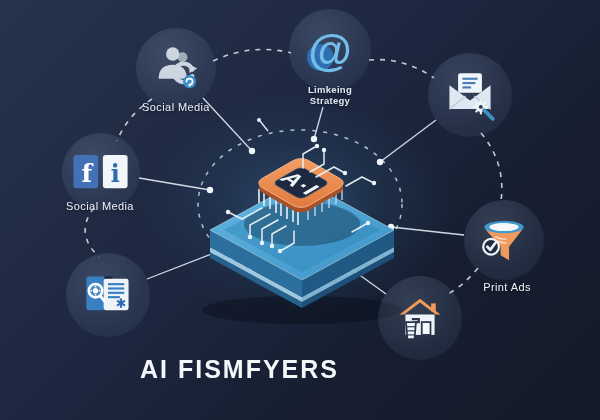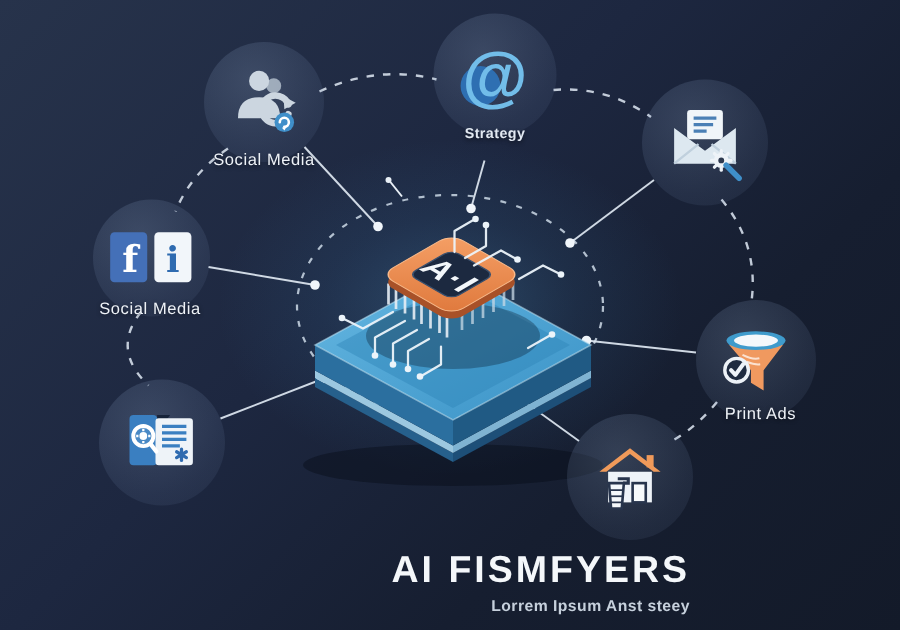--- a/index.html
+++ b/index.html
@@ -13,21 +13,21 @@
   .node-circle{
     position:absolute;border-radius:50%;
     background:radial-gradient(circle at 40% 32%, rgba(158,182,216,.22), rgba(126,150,190,.12) 65%, rgba(120,145,185,.07));
     display:flex;align-items:center;justify-content:center;
   }
   .lbl{
     position:absolute;color:#eef2f7;font-size:11px;font-weight:normal;
     letter-spacing:.4px;text-align:center;text-shadow:0 1px 3px rgba(0,0,0,.45);
   }
   .lbl-small{font-size:9.5px;font-weight:bold;line-height:11px;letter-spacing:.3px;color:#e2e9f2;}
-  .title-block{position:absolute;left:140px;top:367px;width:320px;text-align:right;}
+  .title-block{position:absolute;left:140px;top:356px;width:320px;text-align:left;}
   .title-block h1{
     margin:0;color:#f4f7fa;font-size:25px;font-weight:bold;letter-spacing:2px;line-height:1.05;
   }
   .subtitle{margin:0;color:#c6d0dc;font-size:10.5px;font-weight:bold;letter-spacing:.3px;line-height:13px;}
   .subtitle.s2{color:#bcc7d5;font-weight:normal;}
 </style>
 </head>
 <body>
 
 <div class="stage">
@@ -188,20 +188,21 @@
   </div>
   <div class="lbl" style="left:40px;top:200px;width:120px;">Social Media</div>
 
   <div class="node-circle" style="left:289px;top:9px;width:82px;height:82px;">
     <svg width="58" height="58" viewBox="0 0 48 48">
       <circle cx="16" cy="30" r="11" fill="#2e6fb2"></circle>
       <text x="24" y="37" font-size="37" font-weight="bold" fill="#72bde9" text-anchor="middle">@</text>
     </svg>
   </div>
   <div class="lbl lbl-small" style="left:280px;top:84px;width:100px;">
+    <div>Limkeing</div>
     <div>Strategy</div>
   </div>
 
   <div class="node-circle" style="left:428px;top:53px;width:84px;height:84px;">
     <svg width="52" height="52" viewBox="0 0 48 48">
       <rect x="13" y="4" width="22" height="18" rx="2" fill="#f0f5f9"></rect>
       <g stroke="#4a7fb5" stroke-width="2">
         <line x1="17" y1="9" x2="31" y2="9"></line>
         <line x1="17" y1="13" x2="29" y2="13"></line>
         <line x1="17" y1="17" x2="25" y2="17"></line>
@@ -223,21 +224,21 @@
   <div class="node-circle" style="left:464px;top:200px;width:80px;height:80px;">
     <svg width="54" height="54" viewBox="0 0 48 48">
       <polygon points="8,15 40,15 28.5,30 28.5,42 21,37.5 21,30" fill="#f0995f"></polygon>
       <path d="M 16 21 q 6 3 10 2 M 18.5 25 q 5 2 8 1.5" stroke="#ffffff" stroke-width="1.2" fill="none" opacity="0.7"></path>
       <ellipse cx="24" cy="12.5" rx="17.5" ry="5.5" fill="#3f9bcc"></ellipse>
       <ellipse cx="24" cy="12.5" rx="13" ry="3.6" fill="#f4f8fb"></ellipse>
       <circle cx="12.5" cy="30" r="7" fill="#1f2b40" stroke="#edf2f7" stroke-width="2"></circle>
       <path d="M 9.2 30 L 11.8 32.8 L 16.4 26.5" stroke="#edf2f7" stroke-width="2.4" fill="none" stroke-linecap="round" stroke-linejoin="round"></path>
     </svg>
   </div>
-  <div class="lbl" style="left:447px;top:270px;width:120px;">Print Ads</div>
+  <div class="lbl" style="left:447px;top:281px;width:120px;">Print Ads</div>
 
   <div class="node-circle" style="left:378px;top:276px;width:84px;height:84px;">
     <svg width="56" height="56" viewBox="0 0 48 48">
       <rect x="33.5" y="11.5" width="4" height="7" fill="#f09a5a"></rect>
       <path d="M 6.5 21 L 24 7.5 L 41.5 21 L 37.5 21 L 24 10.8 L 10.5 21 Z" fill="#f09a5a"></path>
       <rect x="11.5" y="21" width="25" height="17.5" fill="#eef3f8"></rect>
       <rect x="25.5" y="27.5" width="7.5" height="11" fill="#f7fafc" stroke="#28354d" stroke-width="1.5"></rect>
       <path d="M 17 25 h 6 v 2.5 h -3" fill="none" stroke="#28354d" stroke-width="1.8"></path>
       <path d="M 12 27.5 L 20.5 27.5 L 19.3 42 L 13.2 42 Z" fill="#f4f8fb" stroke="#28354d" stroke-width="1.5"></path>
       <g stroke="#28354d" stroke-width="1">
@@ -271,16 +272,15 @@
         <line x1="12.5" y1="23" x2="12.5" y2="24.4"></line>
         <line x1="8.1" y1="20" x2="9.5" y2="20"></line>
         <line x1="15.5" y1="20" x2="16.9" y2="20"></line>
       </g>
       <line x1="17" y1="25" x2="20.5" y2="29.5" stroke="#ffffff" stroke-width="2.6" stroke-linecap="round"></line>
     </svg>
   </div>
 
   <div class="title-block">
     <h1>AI FISMFYERS</h1>
-    <p class="subtitle" style="margin-top:5px;">Lorrem Ipsum Anst steey</p>
   </div>
 
 </div>
 
 </body></html>

